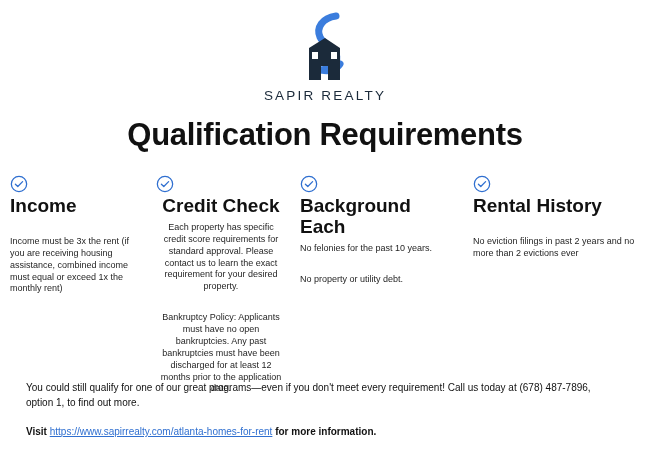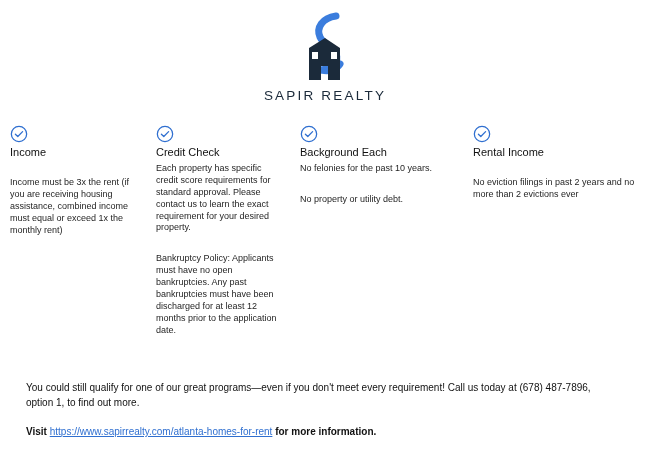--- a/index.html
+++ b/index.html
@@ -57,31 +57,31 @@
     align-items: flex-start;
     margin-top: 22px;
     padding: 0 8px 0 10px;
     box-sizing: border-box;
   }
   .col {
     box-sizing: border-box;
     padding-right: 14px;
   }
   .col-0 { width: 150px; }
-  .col-1 { width: 148px; }
+  .col-1 { width: 148px; text-align: center; }
   .col-2 { width: 178px; }
   .col-3 { width: 174px; padding-right: 4px; }
 
   .check-icon {
     display: block;
     margin-bottom: 3px;
   }
   .col-head {
-    font-size: 11px;
-    font-weight: normal;
+    font-size: 19px;
+    font-weight: bold;
     color: #111111;
     margin: 0 0 5px 0;
     line-height: 1.1;
   }
   .col-body p {
     margin: 0 0 10px 0;
     font-size: 9px;
     line-height: 1.32;
     color: #1f1f1f;
   }
@@ -132,20 +132,21 @@
     <svg class="logo-mark" width="66" height="74" viewBox="0 0 66 74" aria-hidden="true">
       <path d="M44 4 C30 6, 24 16, 28 25 C31 32, 41 35, 44 42 C47 49, 41 56, 30 58" fill="none" stroke="#3b7ddd" stroke-width="7" stroke-linecap="round"></path>
       <path d="M30 58 C36 60, 44 58, 48 52" fill="none" stroke="#3b7ddd" stroke-width="7" stroke-linecap="round"></path>
       <path d="M17 36 L17 68 L29 68 L29 54 L36 54 L36 68 L48 68 L48 36 L33 26 Z" fill="#1b2a3a"></path>
       <rect x="20" y="40" width="6" height="7" fill="#ffffff"></rect>
       <rect x="39" y="40" width="6" height="7" fill="#ffffff"></rect>
     </svg>
     <div class="logo-text">SAPIR REALTY</div>
   </div>
 
+  <div class="page-title">Qualification Requirements</div>
 
   <div class="columns">
 
     <div class="col col-0">
       <svg class="check-icon" width="18" height="18" viewBox="0 0 24 24" aria-hidden="true">
         <circle cx="12" cy="12" r="10.2" fill="none" stroke="#2f6fd0" stroke-width="1.7"></circle>
         <path d="M7.2 12.3 L10.4 15.4 L16.8 8.9" fill="none" stroke="#2f6fd0" stroke-width="1.7" stroke-linecap="round" stroke-linejoin="round"></path>
       </svg>
       <h2 class="col-head">Income</h2>
       <div class="col-body">
@@ -175,21 +176,21 @@
         <p>No felonies for the past 10 years.</p>
         <p>No property or utility debt.</p>
       </div>
     </div>
 
     <div class="col col-3">
       <svg class="check-icon" width="18" height="18" viewBox="0 0 24 24" aria-hidden="true">
         <circle cx="12" cy="12" r="10.2" fill="none" stroke="#2f6fd0" stroke-width="1.7"></circle>
         <path d="M7.2 12.3 L10.4 15.4 L16.8 8.9" fill="none" stroke="#2f6fd0" stroke-width="1.7" stroke-linecap="round" stroke-linejoin="round"></path>
       </svg>
-      <h2 class="col-head">Rental Income</h2>
+      <h2 class="col-head">Rental History</h2>
       <div class="col-body">
         <p>No eviction filings in past 2 years and no more than 2 evictions ever</p>
       </div>
     </div>
 
   </div>
 
   <div class="footer">
     <p class="footer-note">You could still qualify for one of our great programs—even if you don't meet every requirement! Call us today at (678) 487-7896, option 1, to find out more.</p>
     <p class="footer-visit">

